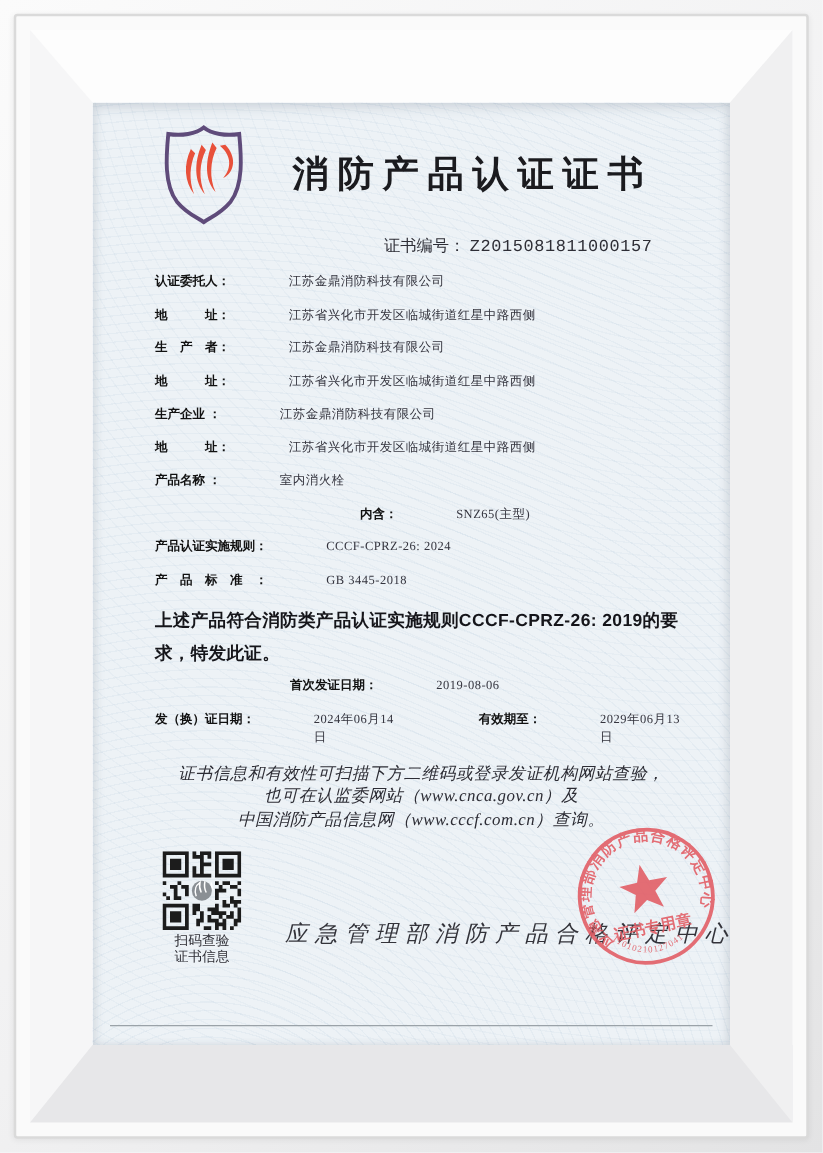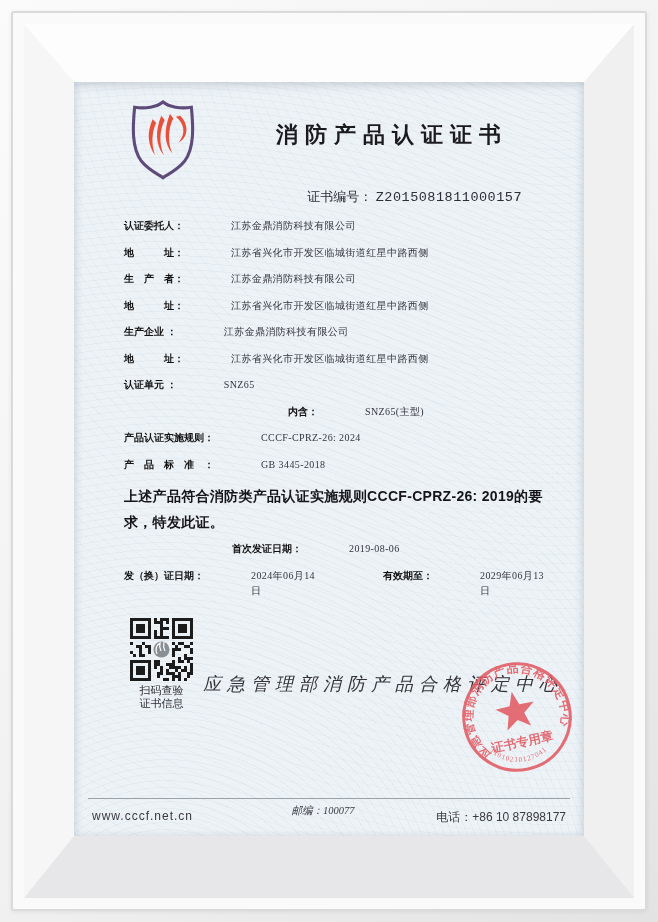--- a/index.html
+++ b/index.html
@@ -27,43 +27,43 @@
       repeating-radial-gradient(circle at 18% 115%, rgba(150,180,205,.10) 0 1px, transparent 1px 7px),
       repeating-radial-gradient(circle at 95% -15%, rgba(150,180,205,.08) 0 1px, transparent 1px 9px);
     box-shadow:inset 0 4px 10px rgba(80,95,110,.16), inset -3px 0 7px rgba(80,95,110,.07), inset 3px 0 7px rgba(80,95,110,.05);
     box-sizing:border-box;
     padding:14px 34px 0 50px;
     color:#1c1c22;
   }
   .paper-header{position:relative;height:86px;}
   .logo{position:absolute;left:-4px;top:0;width:86px;height:86px;}
   .title{
-    position:absolute;left:110px;right:0;top:24px;text-align:center;
-    font-size:22px;font-weight:700;letter-spacing:7px;color:#1b1b1f;
+    position:absolute;left:110px;right:0;top:24px;
+    font-size:29px;font-weight:700;letter-spacing:7px;color:#1b1b1f;
   }
   .cert-no-row{text-align:right;padding-right:28px;font-size:13px;color:#2e2e36;margin-top:6px;}
   .cert-no-row .num{font-family:"Liberation Mono","DejaVu Sans Mono",monospace;font-size:13.5px;letter-spacing:.5px;text-align:center;}
   
   .fields{margin-top:12px;}
   .field-row{display:flex;align-items:baseline;margin-bottom:11px;font-size:10px;line-height:15.5px;gap:40px;}
   .field-row .lbl{font-weight:700;white-space:pre;color:#111;}
   .field-row .val{margin-left:7px;color:#34343e;font-family:"Liberation Serif","DejaVu Serif",serif;letter-spacing:.4px;}
   .field-row.indent{padding-left:38px;justify-content:center;}
   .statement{
     font-size:14px;font-weight:700;line-height:26px;color:#15151a;
     margin:2px 0 6px 0;letter-spacing:.3px;
   }
   .first-issue-row{padding-left:108px;}
   .issue-row .lbl2{font-weight:700;white-space:pre;margin-left:22px;color:#111;}
   
   .note{
     margin-top:7px;text-align:center;font-size:13.5px;line-height:18.5px;
     font-family:"Liberation Serif","DejaVu Serif",serif;font-style:italic;color:#2c2c34;letter-spacing:.4px;
   }
-  .bottom-row{position:relative;margin-top:8px;height:100px;display:flex;align-items:flex-end;}
+  .bottom-row{position:relative;margin-top:8px;height:100px;display:flex;align-items:flex-end;gap:25px;}
   .qr-block{width:72px;margin-left:6px;text-align:center;}
   .qr-box{width:63px;height:63px;margin:0 auto;}
   .qr-caption{font-size:11px;line-height:13px;color:#2f2f36;margin-top:3px;white-space:nowrap;}
   .issuer{
     flex:1;text-align:center;margin:0 40px 14px 10px;
     font-family:"Liberation Serif","DejaVu Serif",serif;font-style:italic;
     font-size:18px;letter-spacing:6px;color:#33333a;white-space:nowrap;
   }
   .stamp{
     position:absolute;right:10px;top:578px;width:114px;height:114px;
@@ -127,22 +127,22 @@
         </div>
         <div class="field-row">
           <span class="lbl">生产企业 ：</span>
           <span class="val">江苏金鼎消防科技有限公司</span>
         </div>
         <div class="field-row">
           <span class="lbl">地　　　址：</span>
           <span class="val">江苏省兴化市开发区临城街道红星中路西侧</span>
         </div>
         <div class="field-row">
-          <span class="lbl">认证单元 ：</span>
-          <span class="val">SNZ65</span>
+          <span class="lbl">产品名称 ：</span>
+          <span class="val">室内消火栓</span>
         </div>
         <div class="field-row indent">
           <span class="lbl">内含：</span>
           <span class="val">SNZ65(主型)</span>
         </div>
         <div class="field-row">
           <span class="lbl">产品认证实施规则：</span>
           <span class="val">CCCF-CPRZ-26: 2024</span>
         </div>
         <div class="field-row">
@@ -158,20 +158,25 @@
         <span class="val">2019-08-06</span>
       </div>
 
       <div class="field-row issue-row">
         <span class="lbl">发（换）证日期：</span>
         <span class="val">2024年06月14日</span>
         <span class="lbl lbl2">有效期至：</span>
         <span class="val">2029年06月13日</span>
       </div>
 
+      <div class="note">
+        <div>证书信息和有效性可扫描下方二维码或登录发证机构网站查验，</div>
+        <div>也可在认监委网站（www.cnca.gov.cn）及</div>
+        <div>中国消防产品信息网（www.cccf.com.cn）查询。</div>
+      </div>
 
       <div class="bottom-row">
         <div class="qr-block">
           <div class="qr-box">
             <svg id="qr-svg" viewBox="0 0 63 63" width="63" height="63" aria-hidden="true">
                 <path d="M24 0h3v3h-3zM30 0h3v3h-3zM33 0h3v3h-3zM36 0h3v3h-3zM24 3h3v3h-3zM27 3h3v3h-3zM30 3h3v3h-3zM36 3h3v3h-3zM30 6h3v3h-3zM30 9h3v3h-3zM33 9h3v3h-3zM36 9h3v3h-3zM24 12h3v3h-3zM30 12h3v3h-3zM24 15h3v3h-3zM30 15h3v3h-3zM24 18h3v3h-3zM27 18h3v3h-3zM30 18h3v3h-3zM33 18h3v3h-3zM36 18h3v3h-3zM0 24h3v3h-3zM12 24h3v3h-3zM42 24h3v3h-3zM48 24h3v3h-3zM51 24h3v3h-3zM60 24h3v3h-3zM6 27h3v3h-3zM9 27h3v3h-3zM15 27h3v3h-3zM18 27h3v3h-3zM45 27h3v3h-3zM54 27h3v3h-3zM57 27h3v3h-3zM9 30h3v3h-3zM18 30h3v3h-3zM42 30h3v3h-3zM45 30h3v3h-3zM48 30h3v3h-3zM60 30h3v3h-3zM0 33h3v3h-3zM9 33h3v3h-3zM18 33h3v3h-3zM42 33h3v3h-3zM60 33h3v3h-3zM3 36h3v3h-3zM9 36h3v3h-3zM12 36h3v3h-3zM42 36h3v3h-3zM54 36h3v3h-3zM48 39h3v3h-3zM54 39h3v3h-3zM57 39h3v3h-3zM60 39h3v3h-3zM24 42h3v3h-3zM27 42h3v3h-3zM42 42h3v3h-3zM48 42h3v3h-3zM51 42h3v3h-3zM57 42h3v3h-3zM24 45h3v3h-3zM27 45h3v3h-3zM36 45h3v3h-3zM39 45h3v3h-3zM42 45h3v3h-3zM60 45h3v3h-3zM24 48h3v3h-3zM30 48h3v3h-3zM39 48h3v3h-3zM42 48h3v3h-3zM45 48h3v3h-3zM48 48h3v3h-3zM54 48h3v3h-3zM60 48h3v3h-3zM30 51h3v3h-3zM36 51h3v3h-3zM45 51h3v3h-3zM51 51h3v3h-3zM54 51h3v3h-3zM60 51h3v3h-3zM27 54h3v3h-3zM30 54h3v3h-3zM36 54h3v3h-3zM39 54h3v3h-3zM42 54h3v3h-3zM48 54h3v3h-3zM57 54h3v3h-3zM60 54h3v3h-3zM27 57h3v3h-3zM42 57h3v3h-3zM45 57h3v3h-3zM48 57h3v3h-3zM57 57h3v3h-3zM33 60h3v3h-3zM36 60h3v3h-3zM42 60h3v3h-3zM48 60h3v3h-3zM54 60h3v3h-3zM0 0h21v21h-21zM3 3v15h15v-15zM6 6h9v9h-9zM42 0h21v21h-21zM45 3v15h15v-15zM48 6h9v9h-9zM0 42h21v21h-21zM3 45v15h15v-15zM6 48h9v9h-9z" fill="#1c1c1c" fill-rule="evenodd"></path>
                 <circle cx="31.5" cy="31.5" r="8" fill="#8a8f94"></circle>
                 <path d="M27 36c-2-5 0-9 3-11-1 4 0 6 1 8m3-9c-1 4 0 7 1 9m4-8c0 3 1 5 2 6" stroke="#ffffff" stroke-width="1.2" fill="none"></path>
               </svg>
           </div>
@@ -191,22 +196,19 @@
         </text>
         <polygon fill="#e25b63" points="75,41 81.5,59.1 100.7,59.7 85.5,71.4 90.9,89.8 75,79 59.1,89.8 64.5,71.4 49.3,59.7 68.5,59.1"></polygon>
         <text x="75" y="114" text-anchor="middle" font-size="16.5" font-weight="bold" fill="#e25b63">证书专用章</text>
         <path id="numPath" d="M 27 107 A 56 56 0 0 0 123 107" fill="none"></path>
         <text font-size="9.5" letter-spacing="1.2" fill="#e25b63">
           <textPath href="#numPath" startOffset="6">11010210127041</textPath>
         </text>
       </svg>
 
       <div class="paper-footer">
-        <div class="f-web">www.cccf.net.cn</div>
         <div class="f-center">
-          <div>邮编：100077</div>
-        </div>
-        <div class="f-phone">电话：+86 10 87898177</div>
+        </div>
       </div>
 
     </div>
   </div>
 </div>
 
 </body></html>

